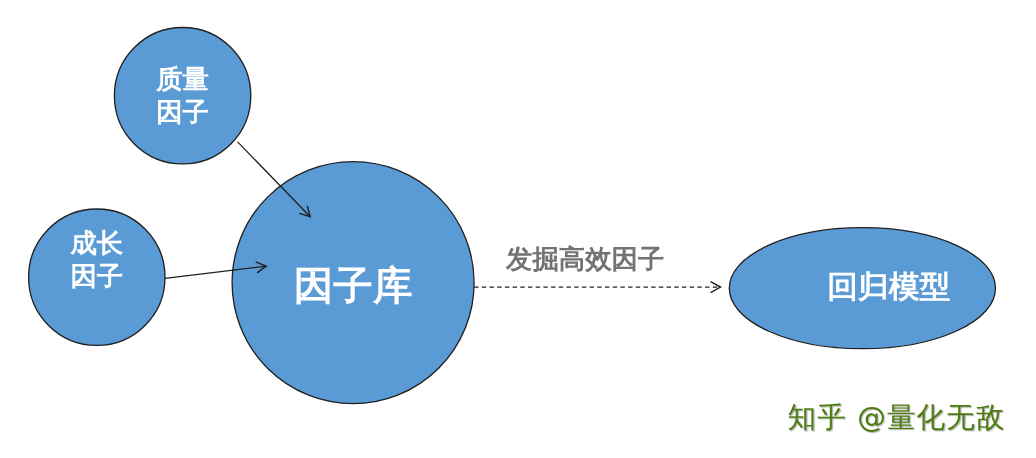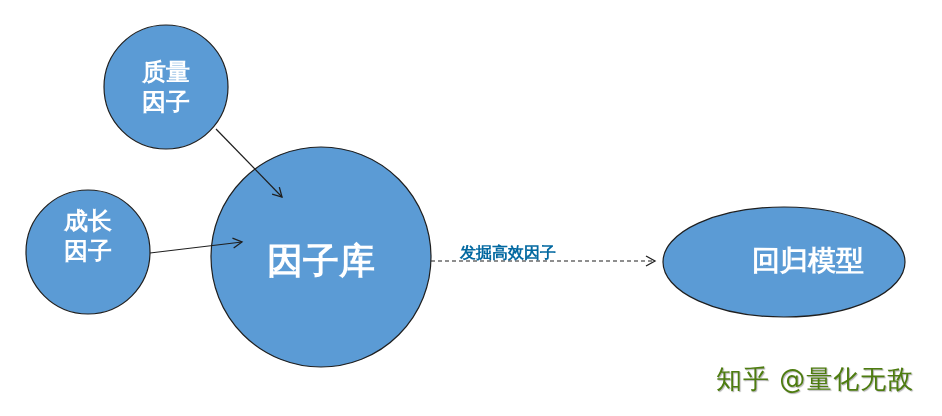--- a/index.html
+++ b/index.html
@@ -5,22 +5,22 @@
     html, body { margin: 0; padding: 0; background: #ffffff; }
     body { width: 942px; height: 416px; position: relative; overflow: hidden;
            font-family: "DejaVu Sans", sans-serif; }
     svg.canvas { position: absolute; left: 0; top: 0; }
     .node-label {
       position: absolute; color: #ffffff; font-weight: bold;
       text-align: center; line-height: 1.25; white-space: pre-line;
       font-family: "DejaVu Sans", sans-serif;
     }
     .edge-label {
-      position: absolute; color: #0369a1; font-weight: bold;
-      font-size: 16px; font-family: "DejaVu Sans", sans-serif; margin-top: 23px;
+      position: absolute; color: #737373; font-weight: bold;
+      font-size: 24px; font-family: "DejaVu Sans", sans-serif;
     }
     .watermark {
       position: absolute; color: #4d7c0f; font-size: 26px;
       font-family: "DejaVu Sans", sans-serif;
       text-shadow: 1px 1px 1px #b0b0b0;
       letter-spacing: 1px;
     }
   </style>
 </head>
 <body>

